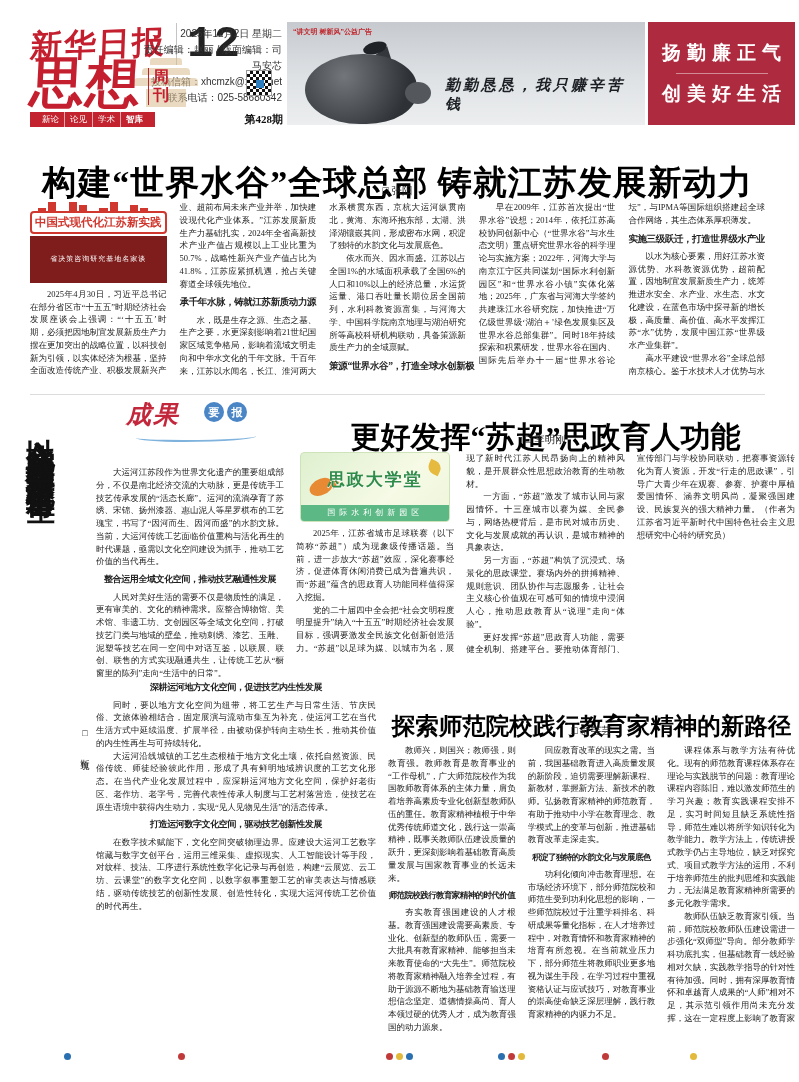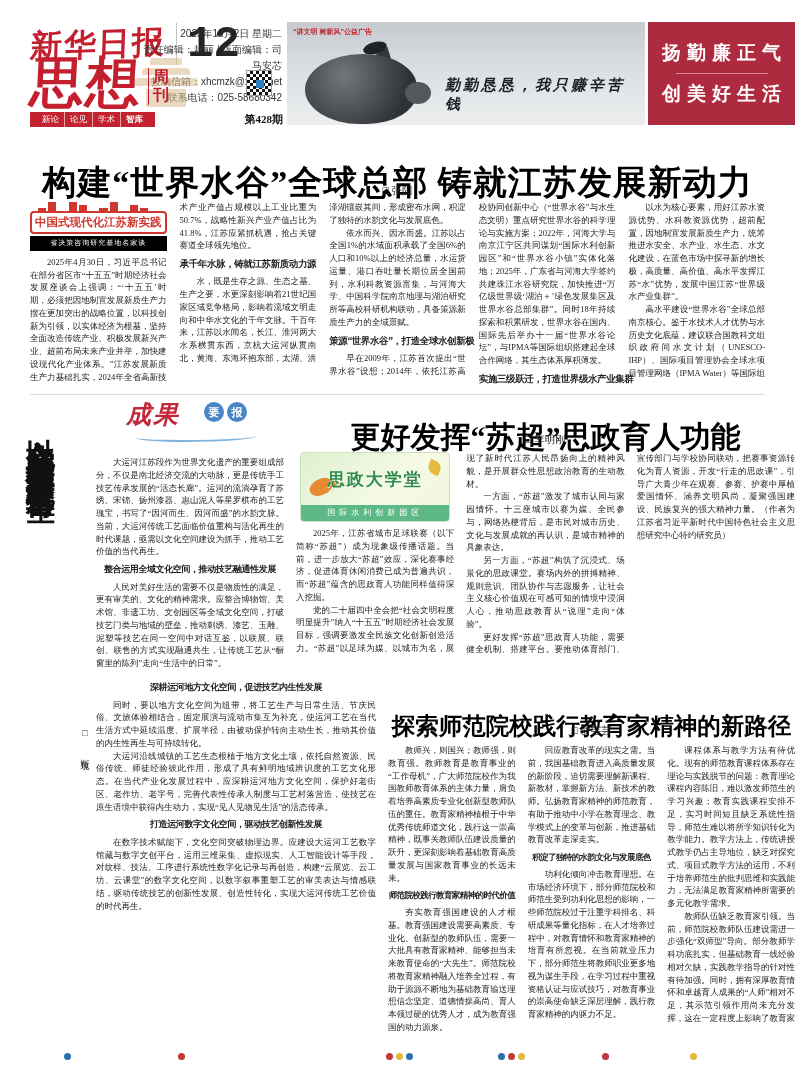--- a/index.html
+++ b/index.html
@@ -63,21 +63,21 @@
   .water-body{position:absolute;left:30px;top:201px;width:735px;height:188px;column-count:5;column-gap:13px;}
   .sub{font-weight:bold;text-align:center;font-size:9.5px;margin:5px 0 4px;text-indent:0 !important;
        white-space:nowrap;letter-spacing:-0.4px;}
   .banner{break-inside:avoid;width:100%;margin:0 0 5px;background:#fff;}
   .skyline{display:flex;align-items:flex-end;gap:2px;height:16px;padding:0 8px;}
   .skyline i{flex:1;background:#d0372e;display:block;}
   .skyline i:nth-child(odd){height:9px;} .skyline i:nth-child(even){height:15px;}
   .skyline i:nth-child(3n){height:6px;} .skyline i:nth-child(5n){height:12px;}
   .banner-title{border:2px solid #d0372e;border-radius:4px;margin-top:-6px;position:relative;background:#fff;
                 color:#d0372e;font-weight:bold;font-size:11.5px;text-align:center;padding:1px 0;white-space:nowrap;}
-  .banner-sub{background:#000000;color:#fff;font-size:7px;text-align:center;padding:2px 0;margin-top:2px;
+  .banner-sub{background:#7f1d1d;color:#fff;font-size:7px;text-align:center;padding:18px 0;margin-top:2px;
               letter-spacing:1px;}
   .hr1{position:absolute;left:30px;top:394px;width:735px;border-top:1px solid #dcdcdc;}
 
   
   .badge{position:absolute;left:126px;top:398px;width:150px;height:48px;}
   .badge-main{font-size:25px;font-weight:bold;color:#c3273b;font-style:italic;letter-spacing:2px;}
   .badge-circles{position:absolute;left:78px;top:4px;display:flex;gap:3px;}
   .badge-circles b{width:20px;height:20px;border-radius:50%;background:#4a86c5;color:#fff;font-size:11px;
                    display:flex;align-items:center;justify-content:center;font-weight:bold;}
   .badge-swoosh{position:absolute;left:10px;top:34px;width:120px;height:10px;border-bottom:2px solid #7fb3dd;
@@ -99,21 +99,21 @@
         border-radius:0 60% 0 60%;transform:rotate(25deg);}
   .szbox-band{position:absolute;left:0;bottom:0;width:100%;height:16px;background:#5cb885;color:#fff;
               font-size:8px;display:flex;align-items:center;justify-content:center;letter-spacing:4px;
               font-family:"Liberation Sans",sans-serif;}
 
   
   .vtitle{position:absolute;left:26px;top:415px;height:625px;writing-mode:vertical-rl;text-orientation:upright;
           font-size:29px;font-weight:bold;color:#111;letter-spacing:3px;line-height:1;}
   .vauthor{position:absolute;left:78px;top:728px;writing-mode:vertical-rl;text-orientation:upright;
            font-size:9px;color:#222;letter-spacing:2px;}
-  .canal-narrow{position:absolute;left:96px;top:456px;width:188px;height:214px;}
+  .canal-narrow{position:absolute;left:96px;top:466px;width:188px;height:214px;}
   .canal-wide{position:absolute;left:96px;top:676px;width:280px;height:362px;}
   .canal-narrow .sub,.canal-wide .sub{font-size:9px;}
 
   
   .shifan-title{position:absolute;left:388px;top:690px;width:407px;text-align:center;font-size:23.5px;
                 font-weight:bold;color:#000;white-space:nowrap;}
   .shifan-byline{position:absolute;left:388px;top:724px;width:407px;text-align:center;font-size:10.5px;color:#222;}
   .shifan-body{position:absolute;left:388px;top:744px;width:407px;height:296px;column-count:3;column-gap:12px;}
   .shifan-body .sub{font-size:8.5px;letter-spacing:-0.6px;}
 

